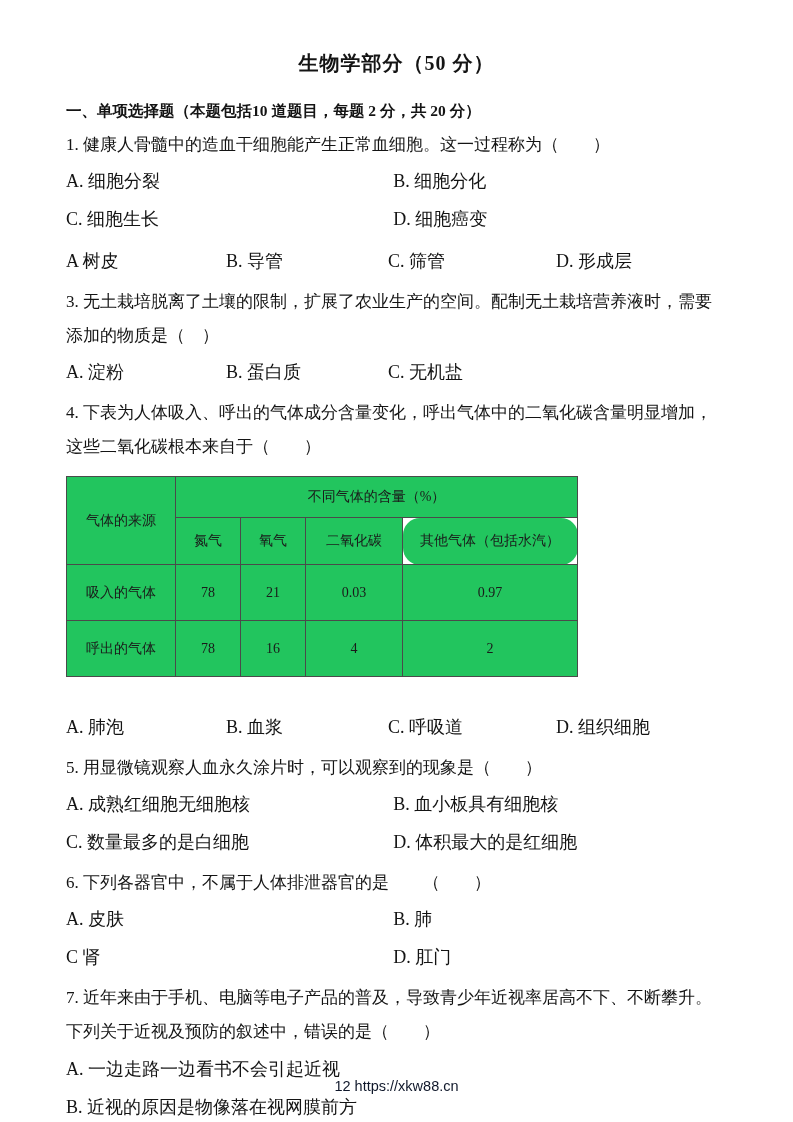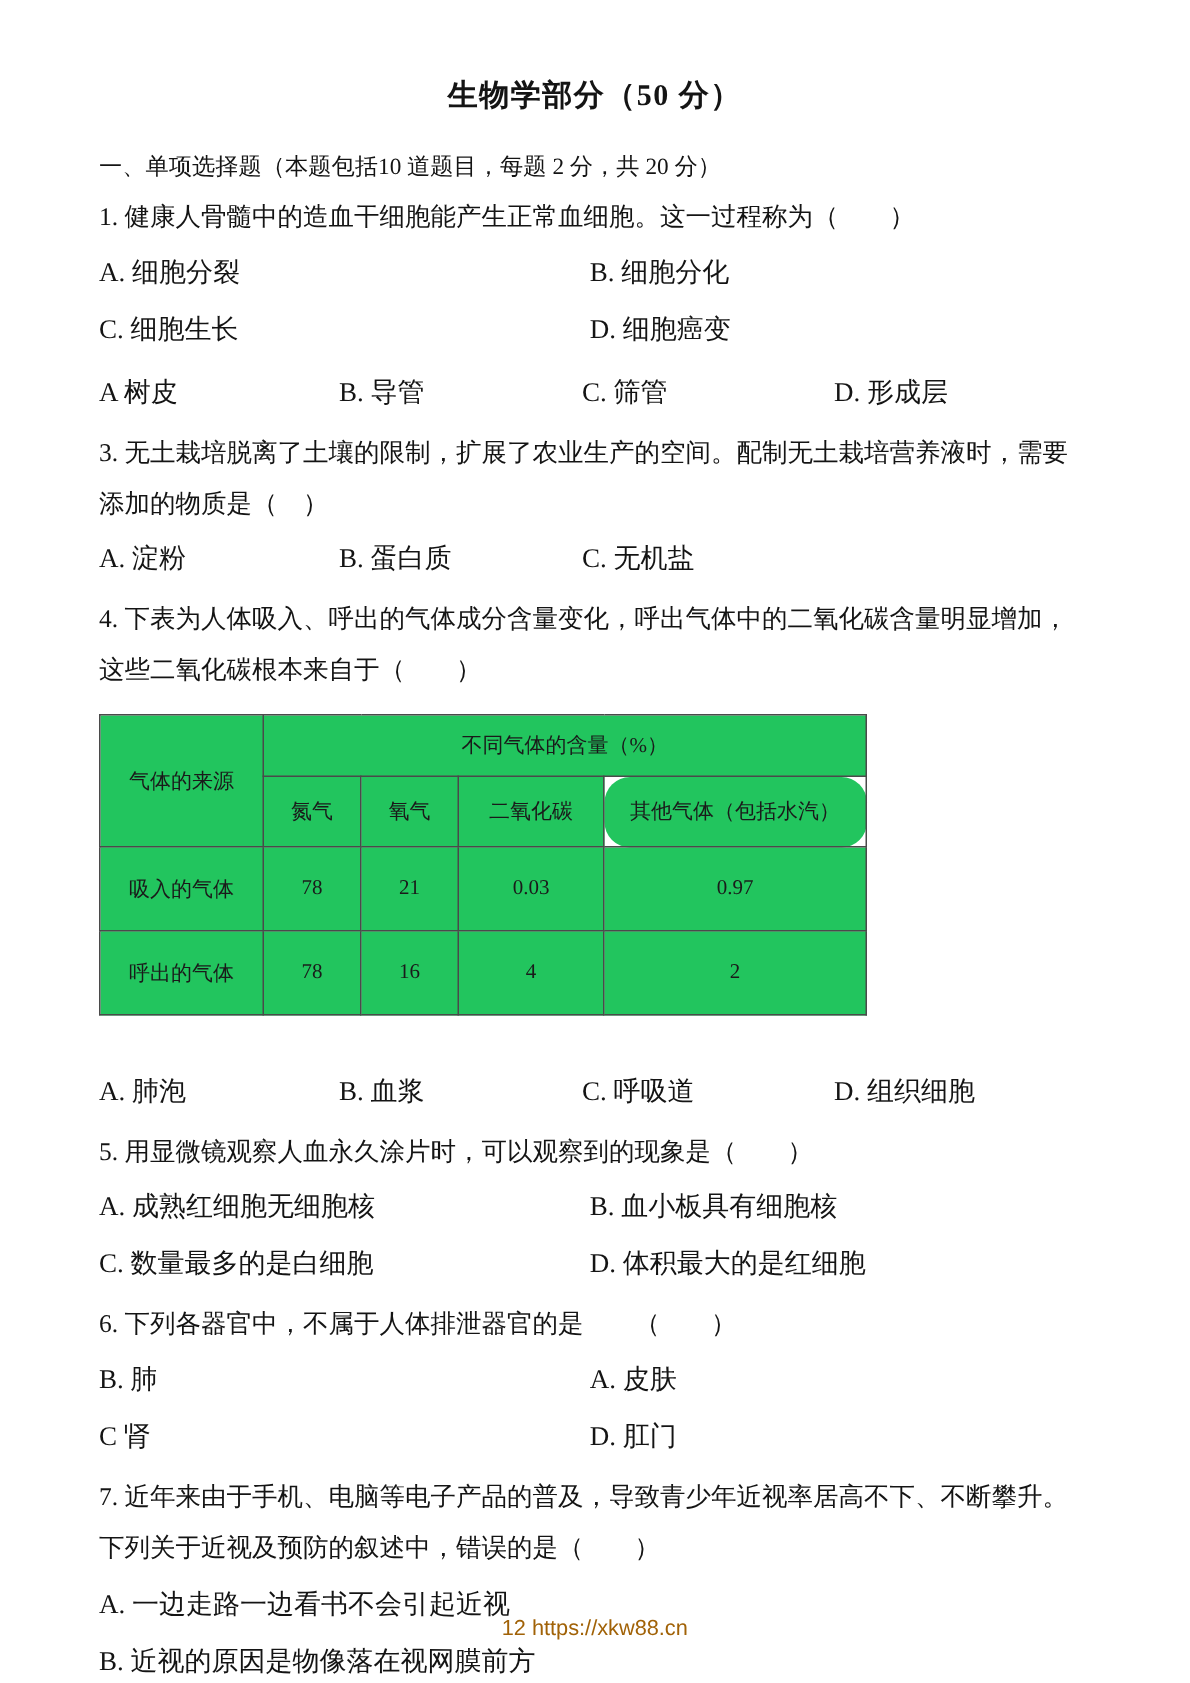--- a/index.html
+++ b/index.html
@@ -17,21 +17,21 @@
   }
   .doc-title {
     text-align: center;
     font-size: 20px;
     font-weight: bold;
     margin: 0 0 24px 0;
     letter-spacing: 1px;
   }
   .section-header {
     font-size: 15.5px;
-    font-weight: normal;
+    font-weight: bold;
     margin: 17px 0 6px 0;
   }
   .question-block { margin: 0 0 6px 0; }
   .question-stem {
     font-size: 17px;
     line-height: 2.0;
   }
   .options { font-size: 18px; line-height: 2.0; }
   .options.two-col {
     display: grid;
@@ -71,21 +71,21 @@
 
   .footer {
     position: absolute;
     bottom: 28px; left: 0;
     width: 100%;
     text-align: center;
     font-family: "Liberation Sans", "DejaVu Sans", sans-serif;
     font-size: 14.5px;
     color: #38a3a5;
   }
-  .footer a { color: #a16207; text-decoration: none; cursor: pointer; }
+  .footer a { color: #0f172a; text-decoration: none; cursor: pointer; }
 </style>
 </head>
 <body>
 
 <div class="page">
   <h1 class="doc-title">生物学部分（50 分）</h1>
   <div class="section-header">一、单项选择题（本题包括10 道题目，每题 2 分，共 20 分）</div>
   <div id="questions">
       <section class="question-block">
         <div class="question-stem">1. 健康人骨髓中的造血干细胞能产生正常血细胞。这一过程称为（　　）</div>
@@ -156,22 +156,22 @@
         <div class="options two-col">
           <span class="option">A. 成熟红细胞无细胞核</span>
           <span class="option">B. 血小板具有细胞核</span>
           <span class="option">C. 数量最多的是白细胞</span>
           <span class="option">D. 体积最大的是红细胞</span>
         </div>
       </section>
       <section class="question-block">
         <div class="question-stem">6. 下列各器官中，不属于人体排泄器官的是　　（　　）</div>
         <div class="options two-col">
+          <span class="option">A. 皮肤</span>
           <span class="option">B. 肺</span>
-          <span class="option">A. 皮肤</span>
           <span class="option">C  肾</span>
           <span class="option">D. 肛门</span>
         </div>
       </section>
       <section class="question-block">
         <div class="question-stem">7. 近年来由于手机、电脑等电子产品的普及，导致青少年近视率居高不下、不断攀升。下列关于近视及预防的叙述中，错误的是（　　）</div>
         <div class="options stack">
           <span class="option">A. 一边走路一边看书不会引起近视</span>
           <span class="option">B. 近视的原因是物像落在视网膜前方</span>
         </div>

